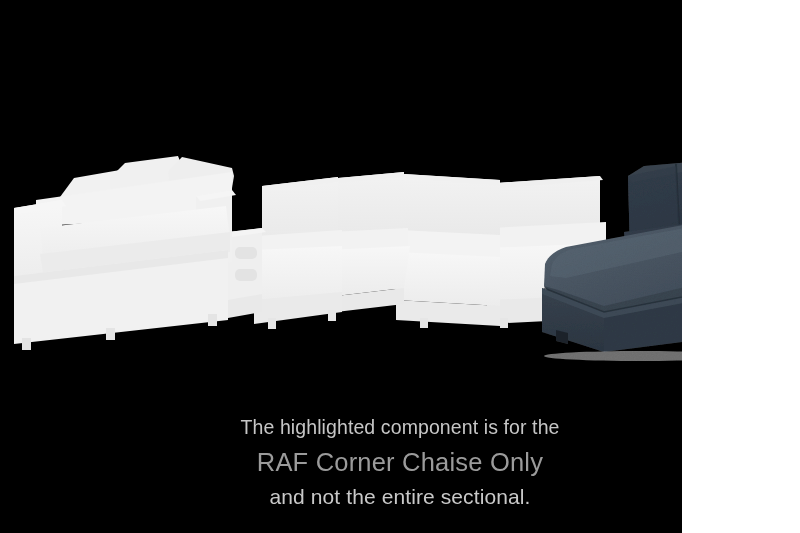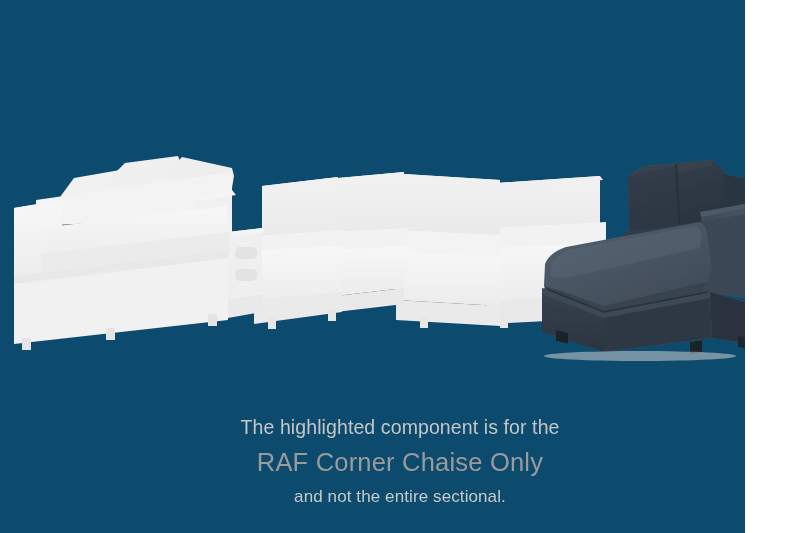--- a/index.html
+++ b/index.html
@@ -5,23 +5,23 @@
   html, body {
     margin: 0;
     padding: 0;
     background: #ffffff;
   }
   body {
     font-family: "Liberation Sans", sans-serif;
   }
   #stage {
     position: relative;
-    width: 745px;
+    width: 682px;
     height: 533px;
-    background: #0c4a6e;
+    background: #000000;
     overflow: hidden;
   }
 
   
   #product-illustration {
     position: absolute;
     left: 0;
     top: 0;
     width: 800px;
     height: 400px;
@@ -50,21 +50,21 @@
   .caption-line-main {
     font-size: 25.5px;
     line-height: 36px;
     font-weight: normal;
     color: #9b9b9b;
     letter-spacing: 0.2px;
     white-space: nowrap;
     margin-top: 4px;
   }
   .caption-line-bottom {
-    font-size: 17px;
+    font-size: 21px;
     line-height: 24px;
     color: #c9c9c9;
     letter-spacing: 0.1px;
     white-space: nowrap;
     margin-top: 5px;
   }
 </style>
 </head>
 <body>
 

